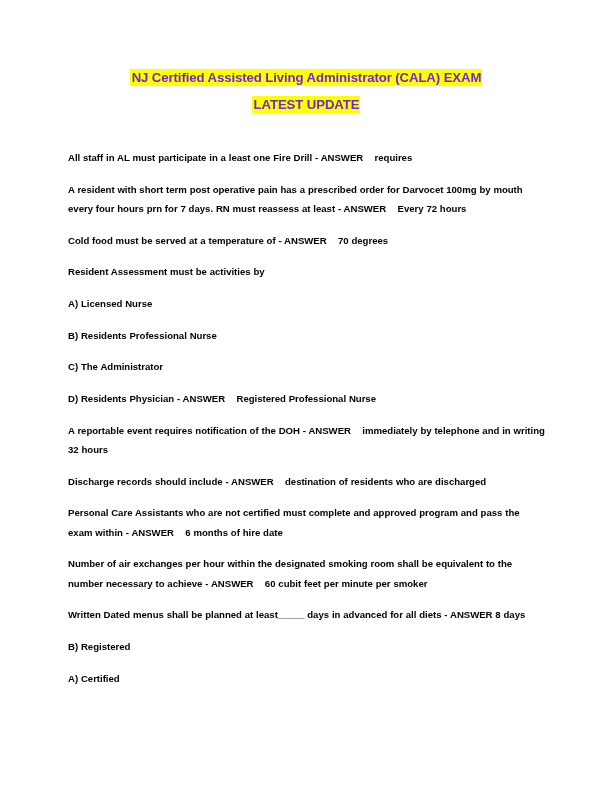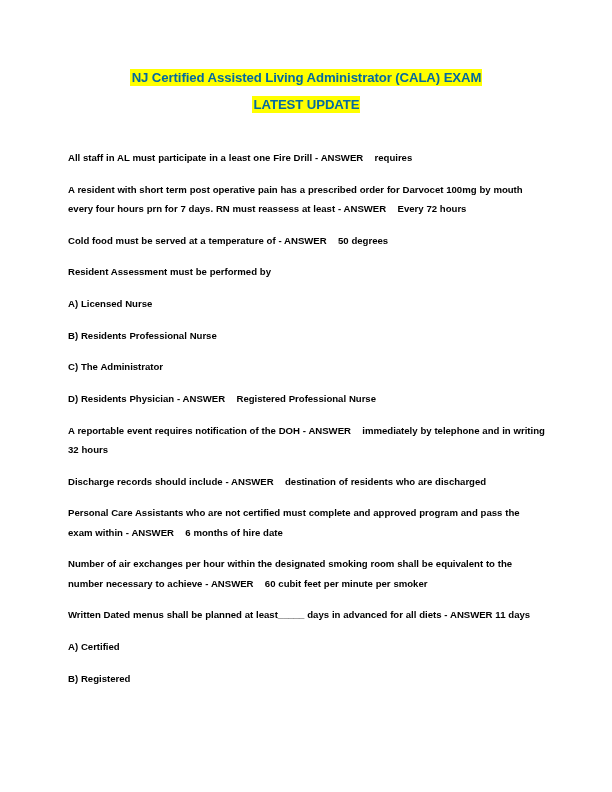--- a/index.html
+++ b/index.html
@@ -26,21 +26,21 @@
     left: 68px;
     top: 64px;
     width: 476px;
     text-align: center;
     font-size: 13.2px;
     font-weight: bold;
     line-height: 27px;
     letter-spacing: -0.1px;
   }
   .doc-title .hl {
-    color: #0369a1;
+    color: #6d28d9;
     background: #ffff00;
     padding: 1px 1px 1px 2px;
     box-decoration-break: clone;
     -webkit-box-decoration-break: clone;
   }
   .body-block {
     position: absolute;
     left: 68px;
     top: 148px;
     width: 477px;
@@ -65,28 +65,28 @@
 <div class="page">
 
   <div class="doc-title">
     <span class="hl">NJ Certified Assisted Living Administrator (CALA) EXAM</span><br>
     <span class="hl">LATEST UPDATE</span>
   </div>
 
   <div class="body-block">
     <p class="qa">All staff in AL must participate in a least one Fire Drill - ANSWER    requires</p>
     <p class="qa">A resident with short term post operative pain has a prescribed order for Darvocet 100mg by mouth every four hours prn for 7 days. RN must reassess at least - ANSWER    Every 72 hours</p>
-    <p class="qa">Cold food must be served at a temperature of - ANSWER    50 degrees</p>
-    <p class="qa">Resident Assessment must be performed by</p>
+    <p class="qa">Cold food must be served at a temperature of - ANSWER    70 degrees</p>
+    <p class="qa">Resident Assessment must be activities by</p>
     <p class="qa">A) Licensed Nurse</p>
     <p class="qa">B) Residents Professional Nurse</p>
     <p class="qa">C) The Administrator</p>
     <p class="qa">D) Residents Physician - ANSWER    Registered Professional Nurse</p>
     <p class="qa">A reportable event requires notification of the DOH - ANSWER    immediately by telephone and in writing 32 hours</p>
     <p class="qa">Discharge records should include - ANSWER    destination of residents who are discharged</p>
     <p class="qa">Personal Care Assistants who are not certified must complete and approved program and pass the exam within - ANSWER    6 months of hire date</p>
     <p class="qa">Number of air exchanges per hour within the designated smoking room shall be equivalent to the number necessary to achieve - ANSWER    60 cubit feet per minute per smoker</p>
-    <p class="qa">Written Dated menus shall be planned at least_____ days in advanced for all diets - ANSWER 11 days</p>
+    <p class="qa">Written Dated menus shall be planned at least_____ days in advanced for all diets - ANSWER 8 days</p>
+    <p class="qa">B) Registered</p>
     <p class="qa">A) Certified</p>
-    <p class="qa">B) Registered</p>
   </div>
 
 </div>
 
 </body></html>

